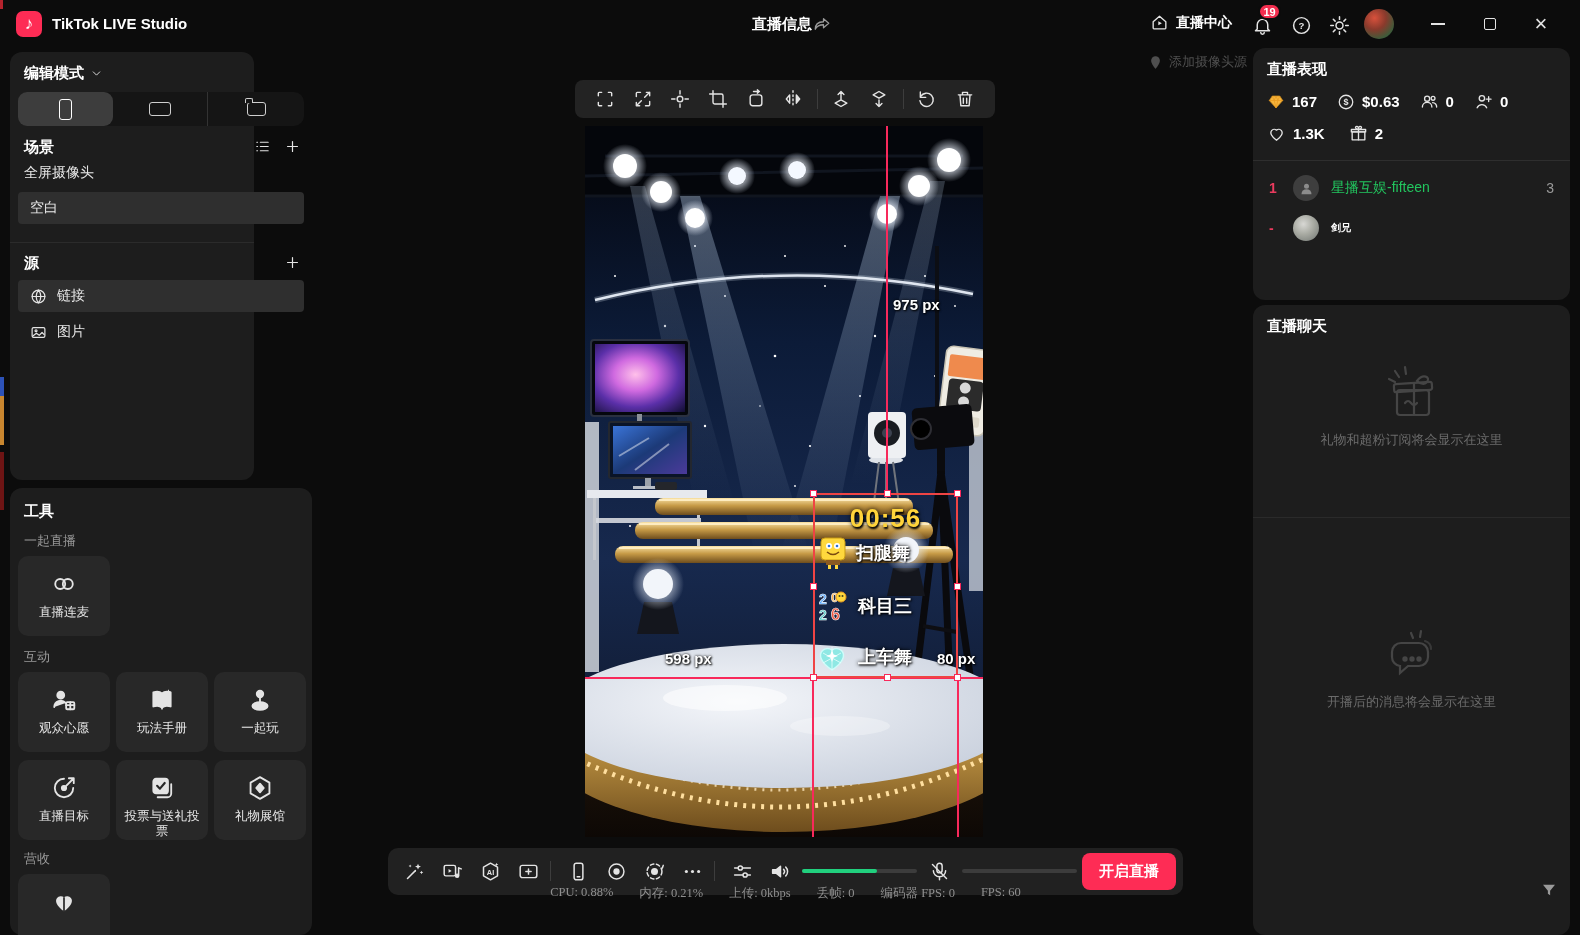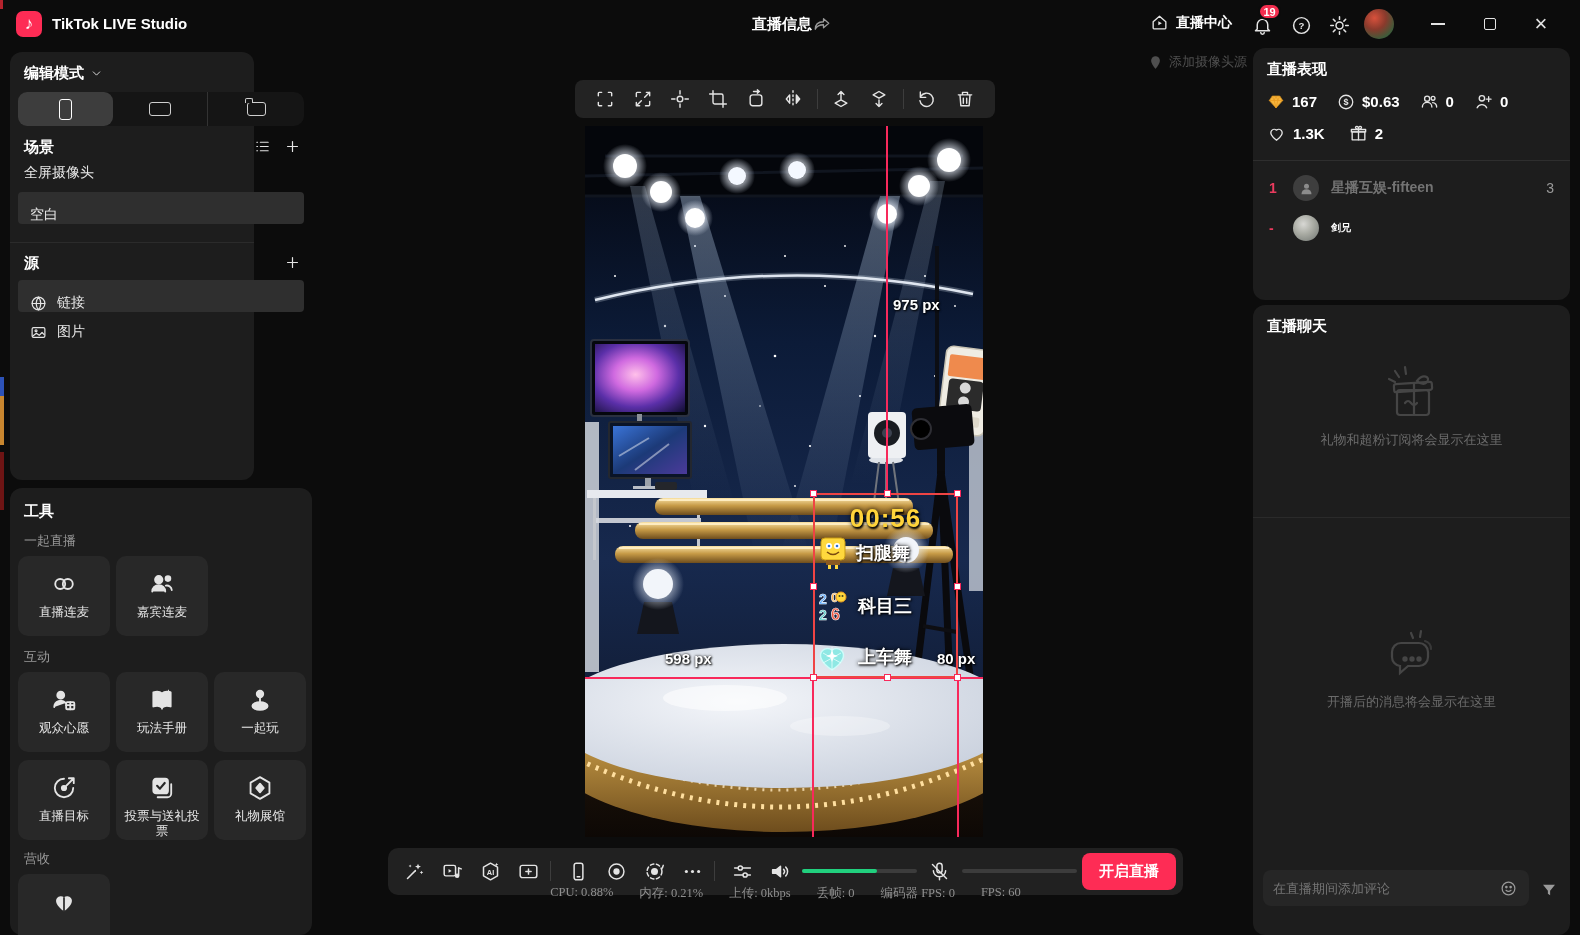--- a/index.html
+++ b/index.html
@@ -10,21 +10,21 @@
   .bold { font-weight:bold; }
   svg { display:block; }
   .ic { stroke:#e4e4e4; fill:none; stroke-width:1.7; stroke-linecap:round; stroke-linejoin:round; }
   .ic-dim { stroke:#9a9a9a; }
   .sec-title { font-size:15px; font-weight:bold; color:#fff; }
   .sub-title { font-size:13px; color:#9a9a9a; }
   .tool-card { position:absolute; width:92px; height:80px; background:#282828; border-radius:10px;
     display:flex; flex-direction:column; align-items:center; padding-top:15px; cursor:pointer; }
   .tool-card .lbl { font-size:12.5px; color:#e8e8e8; margin-top:8px; text-align:center; line-height:1.2; padding:0 4px; }
   .side-item-sel { position:absolute; left:8px; width:286px; height:32px; background:#2f2f2f;
-    border-radius:4px; display:flex; align-items:flex-end; padding:0 12px; font-size:14px; gap:10px; }
+    border-radius:4px; display:flex; align-items:center; padding:0 12px; font-size:14px; gap:10px; }
   .side-item { position:absolute; left:8px; width:286px; height:32px;
     display:flex; align-items:center; padding:0 12px; font-size:14px; gap:10px; }
   .divline { position:absolute; left:0; width:100%; height:1px; background:#2b2b2b; }
   .meas { position:absolute; color:#fff; font-size:15px; font-weight:bold;
     text-shadow:0 0 3px #000,1px 1px 2px #000; white-space:nowrap; }
   .mline { position:absolute; background:#f8295b; }
   .hdl { position:absolute; width:7px; height:7px; background:#fff; border:1.5px solid #f8295b; }
   .ov-lbl { color:#fff; font-size:18px; font-weight:bold; text-shadow:0 0 4px #000,1px 1px 2px #000; }
   .stat { display:flex; align-items:center; gap:7px; font-size:15px; font-weight:bold; color:#fff; }
   .empty-txt { position:absolute; width:100%; text-align:center; color:#6b6b6b; font-size:13px; }
@@ -169,31 +169,20 @@
   <div class="abs sub-title" style="left:14px;top:44px;">一起直播</div>
 
   <div class="tool-card" style="left:8px;top:68px;">
     <span>
         <svg class="ic" width="26" height="26" viewBox="0 0 24 24">
           <circle cx="8.5" cy="12" r="4.6"></circle>
           <circle cx="15.5" cy="12" r="4.6"></circle>
         </svg>
       </span>
     <span class="lbl">直播连麦</span>
-  </div>
-  <div class="tool-card" style="left:106px;top:68px;">
-    <span>
-        <svg class="ic" width="26" height="26" viewBox="0 0 24 24">
-          <circle cx="9" cy="8" r="3.4" fill="#e4e4e4"></circle>
-          <path d="M3 19a6 6 0 0112 0" fill="#e4e4e4"></path>
-          <circle cx="17.5" cy="7" r="2.2" fill="#e4e4e4"></circle>
-          <path d="M15.5 13.5a4.5 4.5 0 015.5 4"></path>
-        </svg>
-      </span>
-    <span class="lbl">嘉宾连麦</span>
   </div>
 
   <div class="abs sub-title" style="left:14px;top:160px;">互动</div>
 
   <div class="tool-card" style="left:8px;top:184px;">
     <span>
         <svg class="ic" width="26" height="26" viewBox="0 0 24 24">
           <circle cx="9" cy="7.5" r="3.2" fill="#e4e4e4"></circle>
           <path d="M3 18.5a6 6 0 0110.5-3.8" fill="#e4e4e4"></path>
           <rect x="14" y="14" width="7.5" height="6.5" rx="1"></rect>
@@ -747,21 +736,21 @@
   <div class="divline" style="top:112px;background:#2e2e2e;"></div>
 
   <div class="abs" style="left:0;top:120px;width:317px;height:40px;display:flex;align-items:center;padding:0 16px;gap:12px;cursor:pointer;">
     <span style="width:12px;color:#ea3b5e;font-weight:bold;font-size:14px;">1</span>
     <span class="abs" style="position:static;width:26px;height:26px;border-radius:50%;background:#3e3e3e;display:flex;align-items:center;justify-content:center;">
       <svg width="15" height="15" viewBox="0 0 24 24">
           <circle cx="12" cy="8.5" r="4" fill="#8c8c8c"></circle>
           <path d="M4 21a8 8 0 0116 0z" fill="#8c8c8c"></path>
         </svg>
     </span>
-    <span style="flex:1;font-size:14px;font-weight:bold;color:#737373;">星播互娱-fifteen</span>
+    <span style="flex:1;font-size:14px;font-weight:normal;color:#22c55e;">星播互娱-fifteen</span>
     <span style="color:#9a9a9a;font-size:14px;">3</span>
   </div>
 
   <div class="abs" style="left:0;top:160px;width:317px;height:40px;display:flex;align-items:center;padding:0 16px;gap:12px;cursor:pointer;">
     <span style="width:12px;color:#ea3b5e;font-weight:bold;font-size:14px;">-</span>
     <span style="width:26px;height:26px;border-radius:50%;background:radial-gradient(circle at 40% 35%,#d8d8d4 0%,#a8aaa2 45%,#6e7370 100%);"></span>
     <span style="flex:1;font-size:10px;font-weight:bold;color:#fff;">剑兄</span>
     <span style="color:#9a9a9a;font-size:14px;"></span>
   </div>
 </div>
@@ -787,29 +776,18 @@
       <path d="M20 16h18a9 9 0 019 9v5a9 9 0 01-9 9H27l-8 7v-7h0a9 9 0 01-8-9v-5a9 9 0 019-9z"></path>
       <circle cx="24" cy="32" r="1.6" fill="#454545"></circle>
         <circle cx="31" cy="32" r="1.6" fill="#454545"></circle>
         <circle cx="38" cy="32" r="1.6" fill="#454545"></circle>
       <path d="M44 14a8 8 0 016 8" opacity=".7"></path>
       <path d="M30 6l2 5M40 4l-1 6"></path>
     </svg>
   </div>
   <div class="empty-txt" style="top:388px;">开播后的消息将会显示在这里</div>
 
-  <div class="abs" style="left:10px;top:565px;width:266px;height:36px;background:#262626;border-radius:8px;display:flex;align-items:center;padding:0 10px;">
-    <input style="flex: 1 1 0%; background: transparent; color: rgb(221, 221, 221); font-size: 13px; font-family: inherit;" placeholder="在直播期间添加评论">
-    <span class="tbtn" style="width:22px;height:22px;">
-      <svg class="ic ic-dim" width="17" height="17" viewBox="0 0 24 24">
-          <circle cx="12" cy="12" r="9"></circle>
-          <circle cx="9" cy="10" r="1" fill="#9a9a9a"></circle>
-          <circle cx="15" cy="10" r="1" fill="#9a9a9a"></circle>
-          <path d="M8.5 14.5a5 5 0 007 0"></path>
-        </svg>
-    </span>
-  </div>
   <span class="abs tbtn" style="left:282px;top:571px;">
     <svg class="ic ic-dim" width="18" height="18" viewBox="0 0 24 24">
         <path d="M4 5h16l-6.5 8v6l-3-2v-4z" fill="#9a9a9a" stroke="none"></path>
       </svg>
   </span>
 </div>
 
 </body></html>

